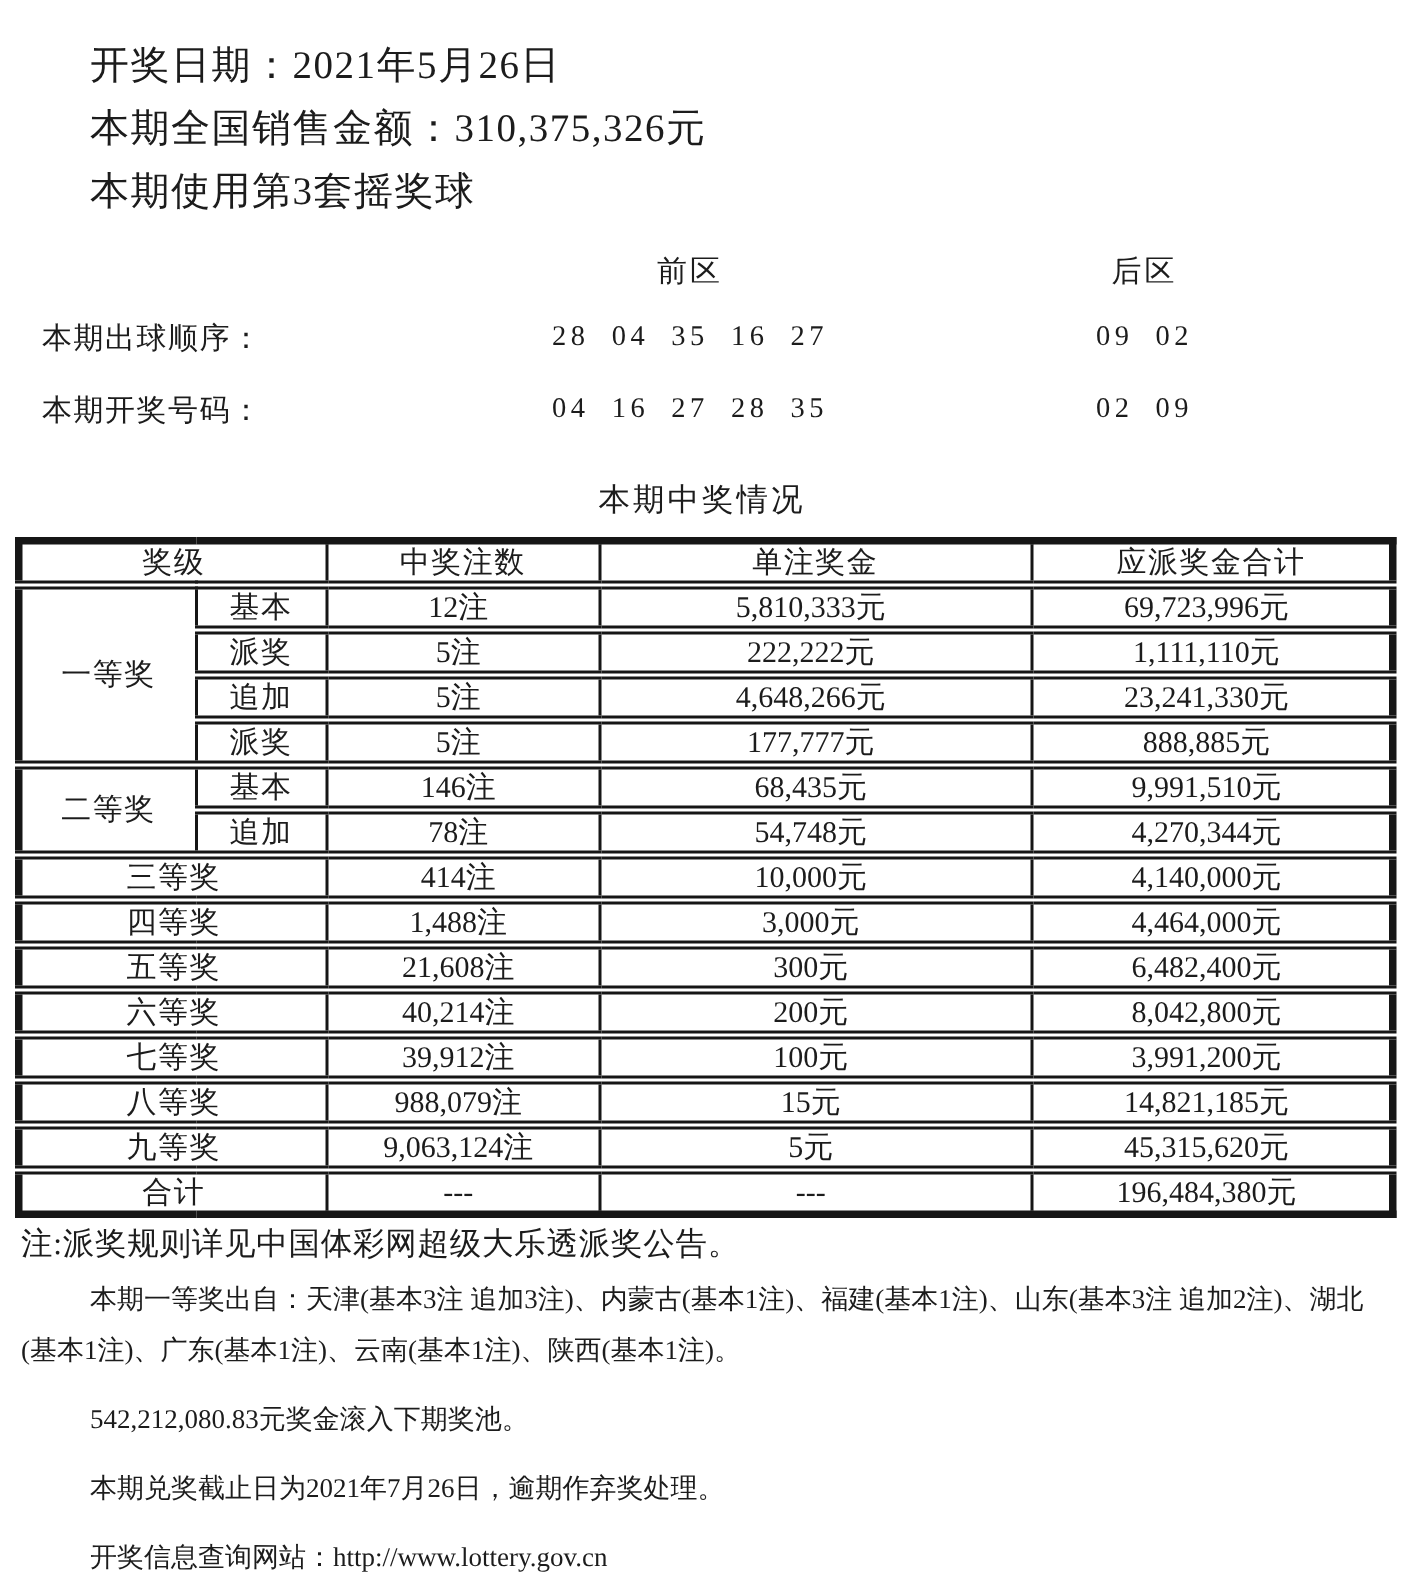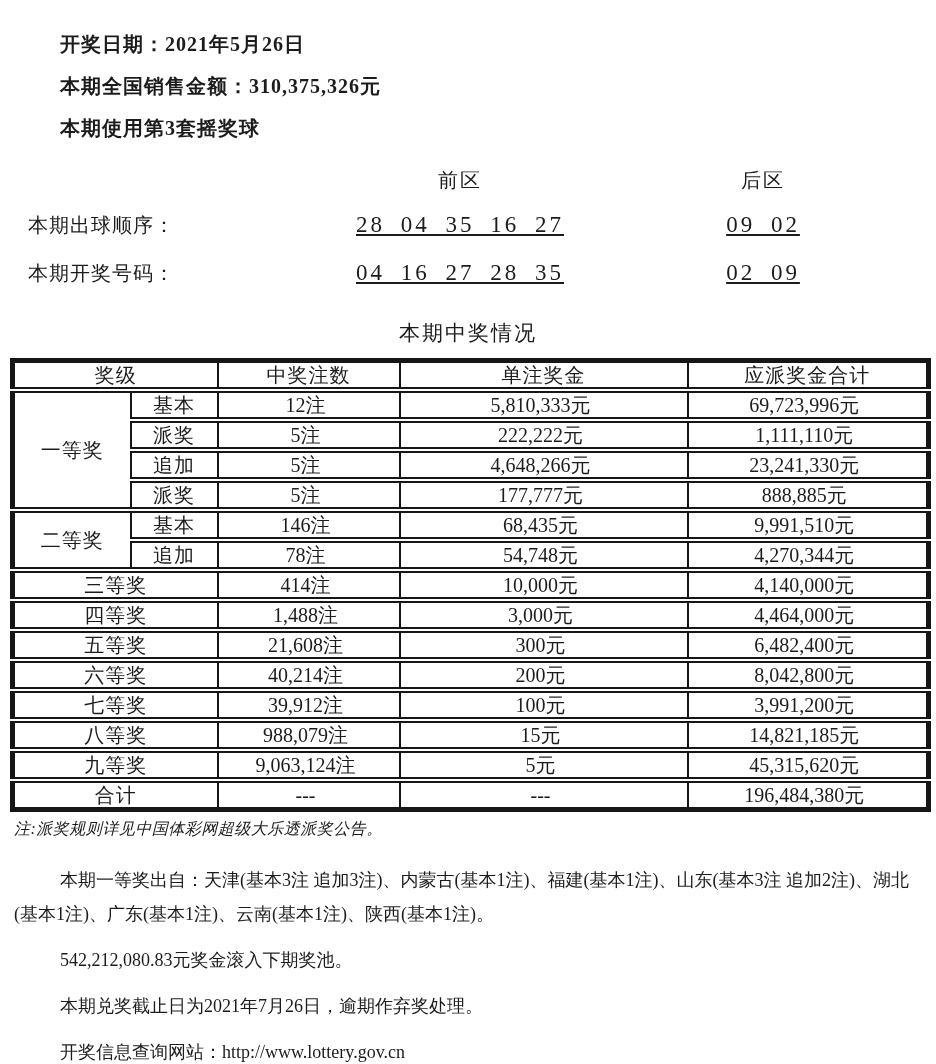--- a/index.html
+++ b/index.html
@@ -6,32 +6,31 @@
   body {
     width: 936px; height: 1064px;
     font-family: "Liberation Serif", "DejaVu Serif", serif;
     color: #1c1c1c;
     overflow: hidden;
   }
   
   .info { padding-top: 33px; }
   .info p {
     margin: 0 0 20px 60px;
-    font-size: 20px; line-height: 22px;
+    font-size: 26px; line-height: 22px;
     letter-spacing: 1px;
-    font-weight: bold;
   }
   
   .zones { display: grid; grid-template-columns: 310px 300px 306px; margin-top: 18px; text-align: right; }
   .zones .cell { display: flex; align-items: center; font-size: 20px; }
   .zones .zone-head { height: 42px; justify-content: center; letter-spacing: 2px; }
   .zones .row-label { height: 48px; padding-left: 28px; letter-spacing: 1px; }
   .zones .nums {
     height: 48px; justify-content: center;
-    letter-spacing: 3px; word-spacing: 7px; font-size: 23px; text-decoration: underline;
+    letter-spacing: 3px; word-spacing: 7px; font-size: 19px;
   }
   
   .tbl-title {
     text-align: center; font-size: 21px; letter-spacing: 2px;
     margin: 24px 0 13px 0; line-height: 24px;
   }
   
   table.prize {
     border-collapse: collapse; table-layout: fixed;
     margin-left: 10px; width: 916px;
@@ -44,21 +43,21 @@
     height: 22px; padding: 1px 0; line-height: 22px;
     overflow: hidden; white-space: nowrap;
   }
   table.prize thead th { border-top: 2px solid #161616; }
   table.prize tr.last td { border-bottom: 2px solid #14532d; }
   .c { text-align: center; letter-spacing: 1px; }
   .r { text-align: center; padding-right: 6px !important; }
   
   .notes { margin-top: 7px; }
   .notes p { margin: 0 14px 12px 14px; font-size: 18px; line-height: 34px; }
-  .notes p.footnote { font-size: 16px; line-height: 20px; margin-bottom: 24px; letter-spacing: 0.5px; font-style: italic; }
+  .notes p.footnote { font-size: 21px; line-height: 20px; margin-bottom: 10px; letter-spacing: 0.5px; }
   .notes p.indent { text-indent: 46px; }
 </style>
 </head>
 <body>
 
 <div class="info">
   <p>开奖日期：2021年5月26日</p>
   <p>本期全国销售金额：310,375,326元</p>
   <p>本期使用第3套摇奖球</p>
 </div>

